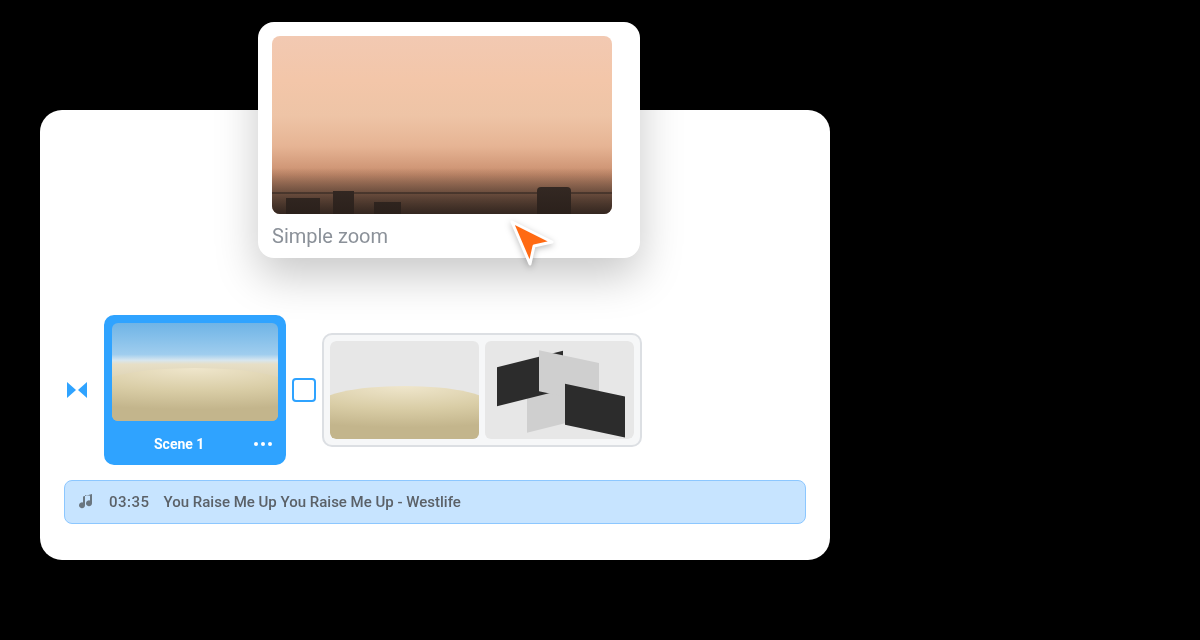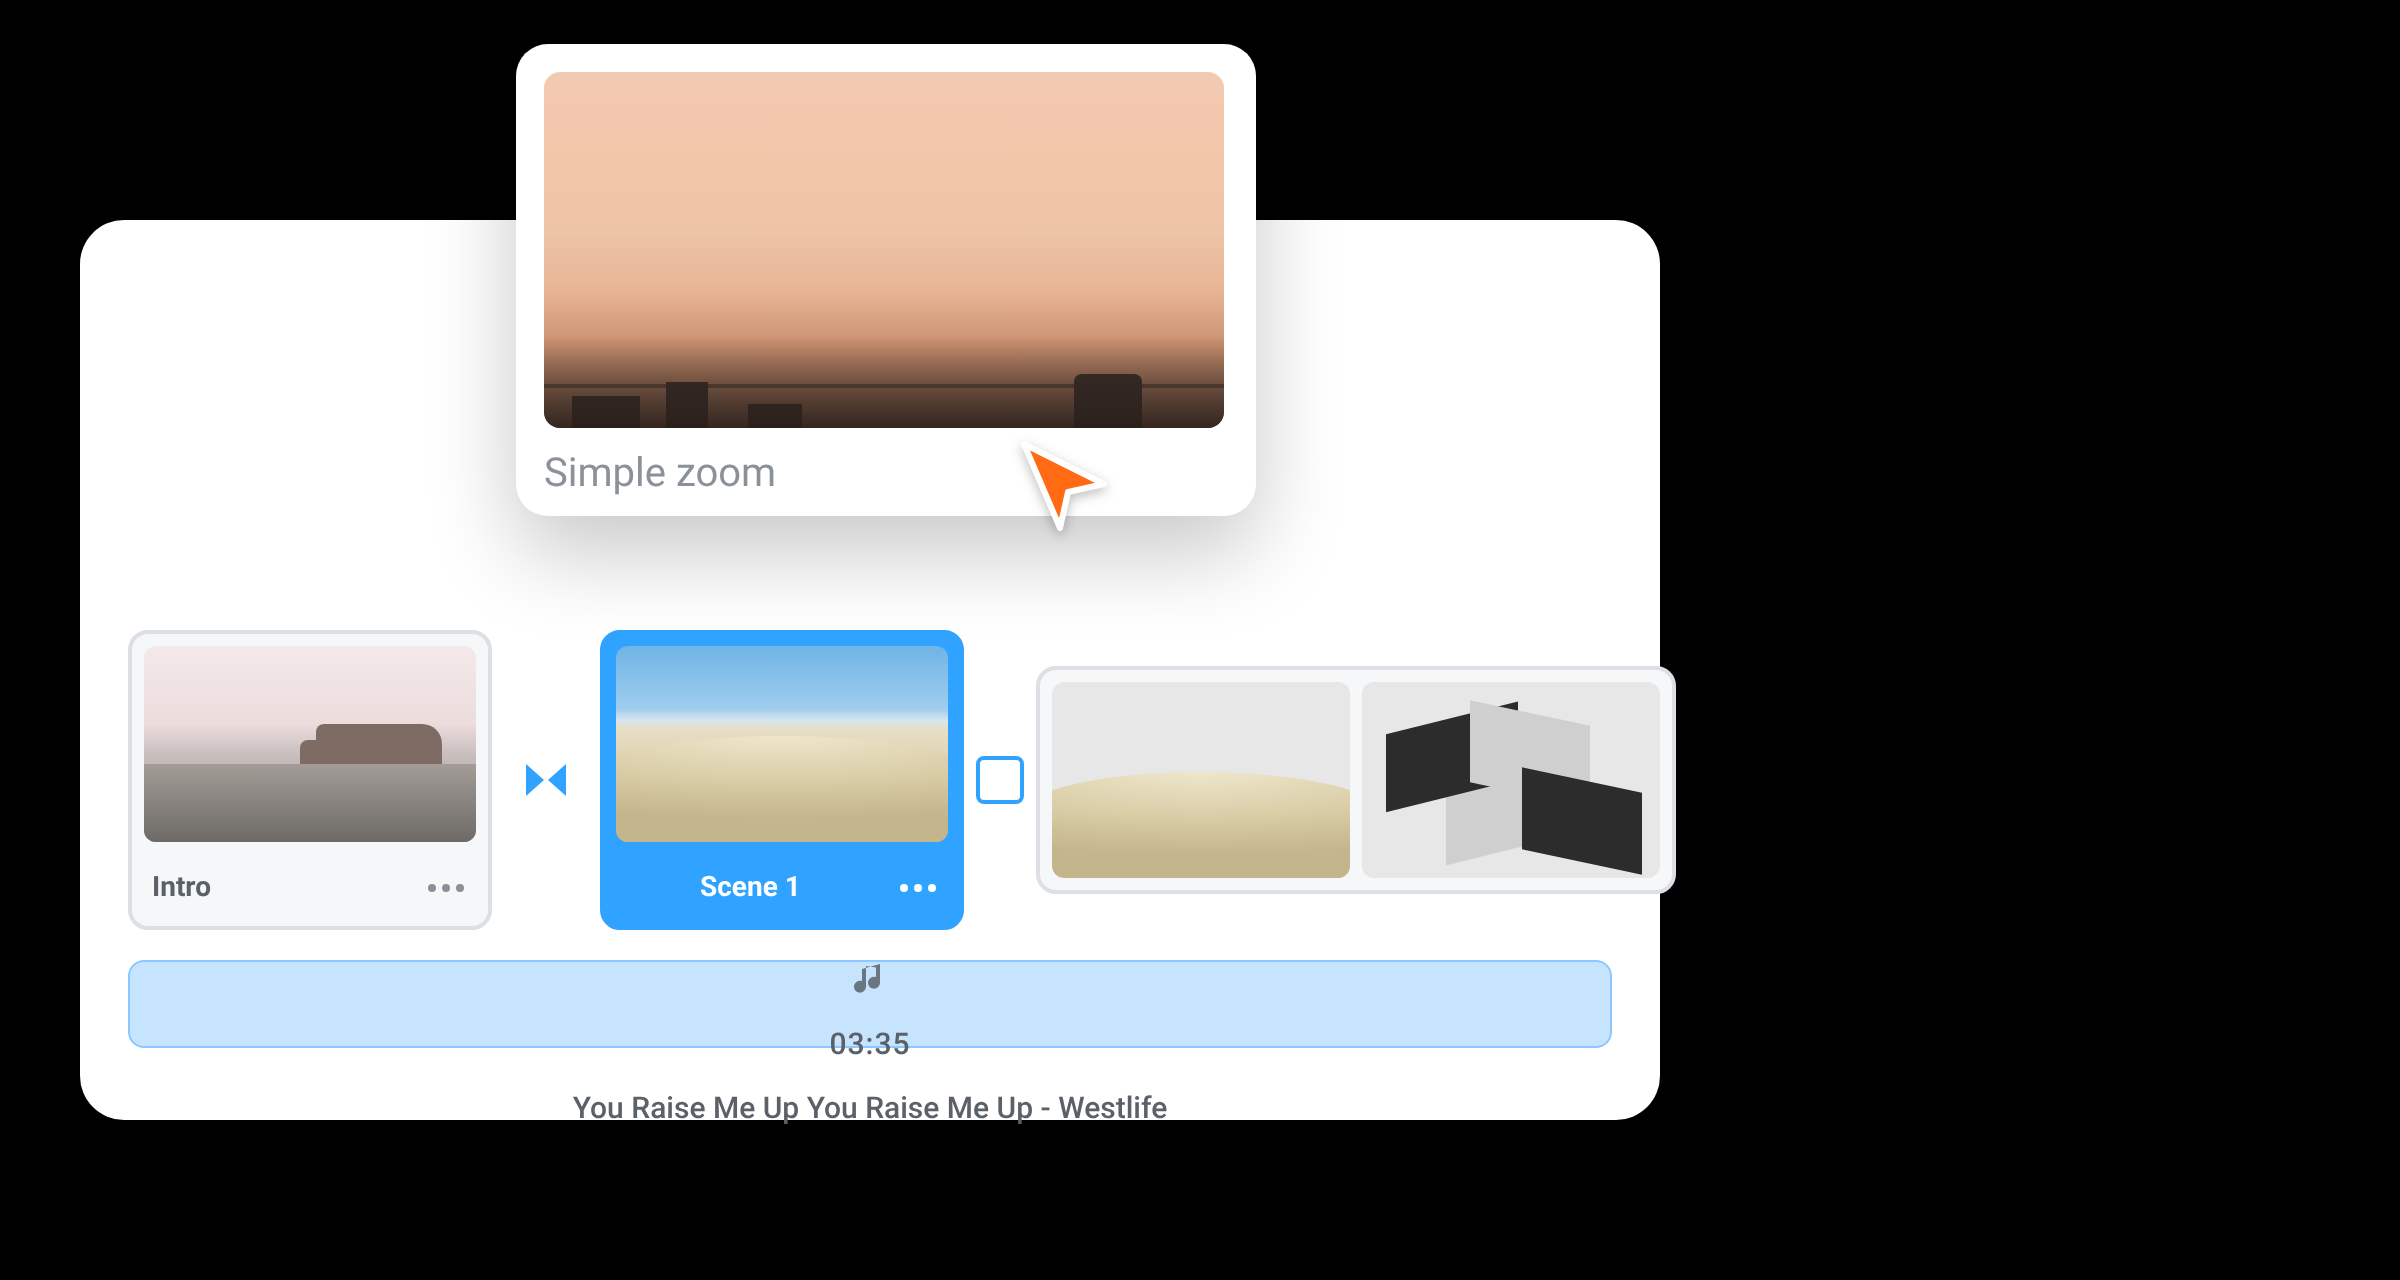--- a/index.html
+++ b/index.html
@@ -124,36 +124,35 @@
     height: 42px;
     background: #c7e4ff;
     border: 1px solid #8cc7ff;
     border-radius: 8px;
     display: flex;
     align-items: center;
     padding: 0 14px;
     gap: 14px;
     color: #5b6168;
     font-size: 15px;
-    flex-direction: column;
   }
   .audio-track .note-icon svg { display:block; }
   .audio-time { font-weight: 500; letter-spacing: .5px; }
   .audio-title { font-weight: 500; text-align: right; }
 
   
   .preview-card {
     position: absolute;
     left: 258px;
     top: 22px;
     width: 340px;
     background: #fff;
     border-radius: 16px;
     box-shadow: 0 18px 44px rgba(0,0,0,.22);
-    padding: 14px 16px 10px 14px;
+    padding: 14px 28px 10px 14px;
     z-index: 20;
   }
   .preview-thumb {
     width: 100%;
     height: 178px;
     border-radius: 8px;
     overflow: hidden;
     position: relative;
     background: #e7e7e7;
   }
@@ -241,36 +240,20 @@
   .bg-cubes::after{ right:6%; bottom:8%; width:40%; height:42%; transform:skewY(12deg); box-shadow: -26px -28px 0 0 #cfcfcf; }
 
 </style>
 </head>
 <body>
 
 <div class="editor-panel">
 
   <div class="timeline">
 
-    <div class="scene-card">
-      <div class="scene-thumb bg-van">
-        <div class="van-shape">
-            <span class="w1"></span>
-            <span class="w2"></span>
-          </div>
-      </div>
-      <div class="scene-footer">
-        <span class="scene-label">Intro</span>
-        <span class="more-dots">
-            <span></span>
-            <span></span>
-            <span></span>
-          </span>
-      </div>
-    </div>
 
     <div class="transition-icon">
       <svg width="24" height="24" viewBox="0 0 24 24">
         <path d="M2 4 L11 12 L2 20 Z" fill="#2fa3ff"></path>
         <path d="M22 4 L13 12 L22 20 Z" fill="#2fa3ff"></path>
       </svg>
     </div>
 
     <div class="scene-card selected">
       <div class="scene-thumb bg-desert"></div>

